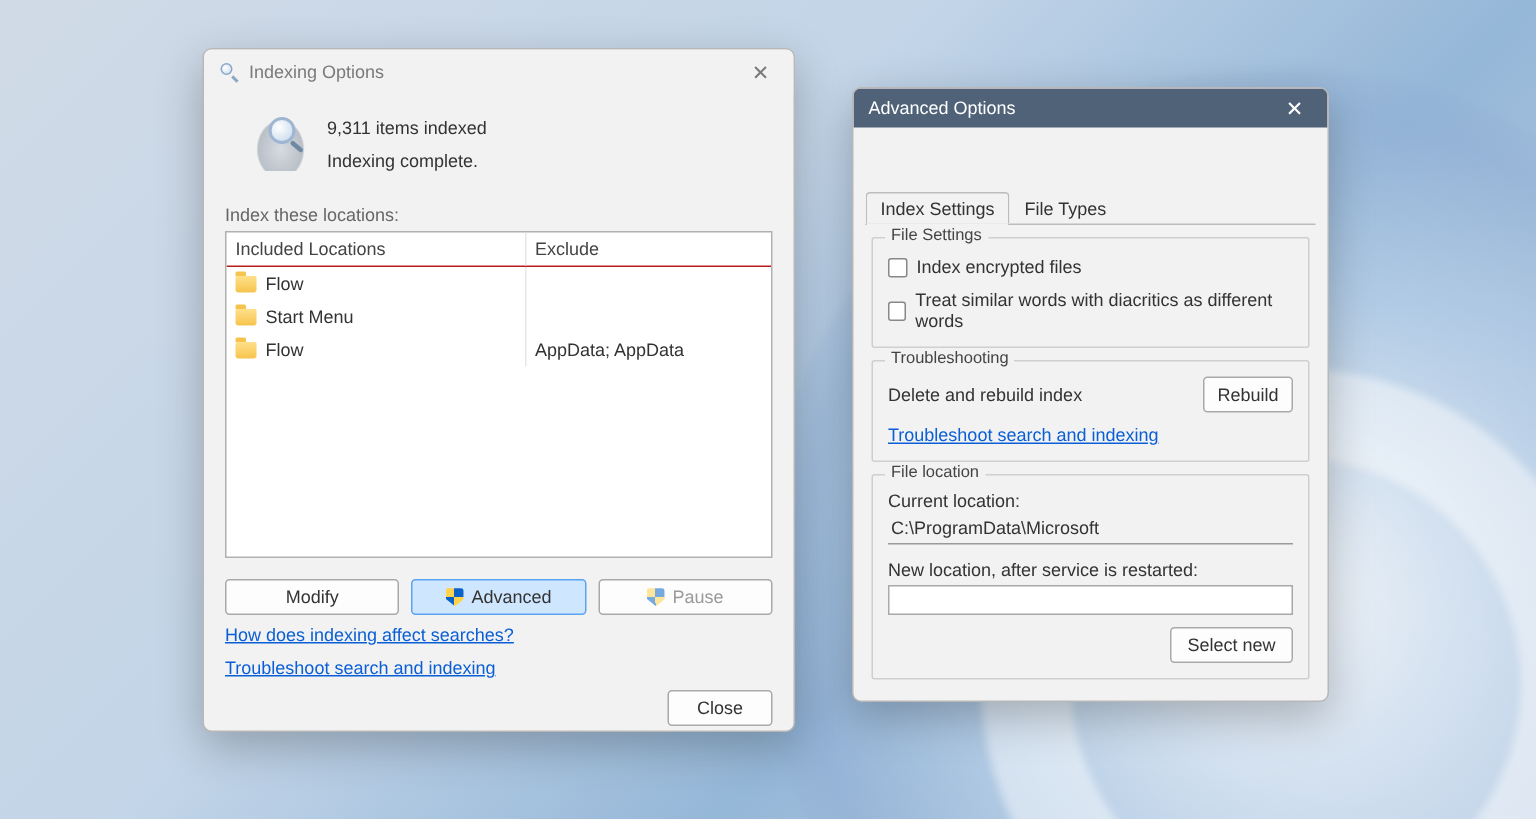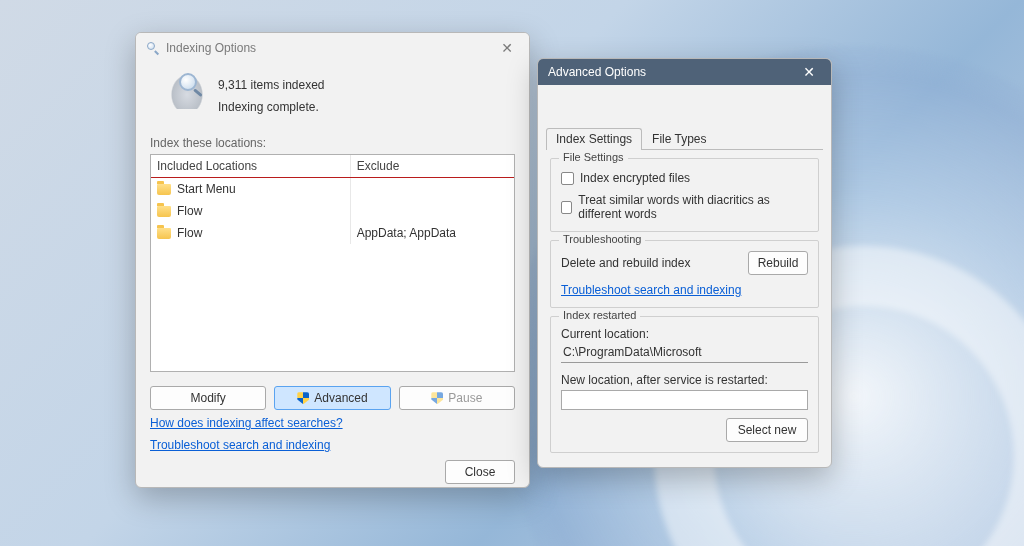--- a/index.html
+++ b/index.html
@@ -86,21 +86,21 @@
   }
   .mg-icon .handle {
     position:absolute; left:9px; top:9px;
     width:5px; height:1.5px;
     background:#8aa7c7;
     transform:rotate(45deg);
     transform-origin:left center;
   }
   .ix-body { padding: 2px 14px 10px 14px; }
   .ix-status {
-    display:flex; align-items:flex-start; gap:12px;
+    display:flex; align-items:center; gap:12px;
     padding: 6px 4px 10px 18px;
   }
   .status-icon {
     width:38px; height:38px;
     background: radial-gradient(ellipse at 50% 62%, #d7dbe2 0%, #bac0c8 55%, transparent 60%);
     position:relative;
   }
   .status-icon .lens {
     position:absolute; left:11px; top:2px;
     width:18px; height:18px;
@@ -192,23 +192,23 @@
     cursor:pointer;
     width:fit-content;
   }
   .close-row {
     display:flex; justify-content:flex-end; margin-top:4px;
   }
   .close-row .btn { width:70px; }
 
   
   #win-advanced {
-    left: 537px;
+    left: 568px;
     top: 58px;
-    width: 295px;
+    width: 318px;
     height: 410px;
   }
   #win-advanced .titlebar {
     background:#4f6278;
     color:#fff;
     height:26px;
   }
   #win-advanced .titlebar .ttext { color:#fff; }
   #win-advanced .close-x { color:#fff; }
   .adv-body { padding: 0 0 8px 0; }
@@ -325,28 +325,28 @@
 
     <div class="loc-list">
       <div class="loc-head">
         <div class="col-inc">Included Locations</div>
         <div class="col-exc">Exclude</div>
       </div>
       <div class="loc-rows">
         <div class="loc-row">
           <div class="col-inc">
               <span class="folder-icon"></span>
-              <span>Start Menu</span>
+              <span>Flow</span>
             </div>
           <div class="col-exc"></div>
         </div>
         <div class="loc-row">
           <div class="col-inc">
               <span class="folder-icon"></span>
-              <span>Flow</span>
+              <span>Start Menu</span>
             </div>
           <div class="col-exc"></div>
         </div>
         <div class="loc-row">
           <div class="col-inc">
               <span class="folder-icon"></span>
               <span>Flow</span>
             </div>
           <div class="col-exc">AppData; AppData</div>
         </div>
@@ -410,21 +410,21 @@
       <div class="grow" style="margin-bottom:8px;">
         <span class="small-label">Delete and rebuild index</span>
         <div class="btn rebuild-btn">
             <span>Rebuild</span>
           </div>
       </div>
       <a style="color:#0a5fd6;text-decoration:underline;cursor:pointer;">Troubleshoot search and indexing</a>
     </div>
 
     <div class="groupbox">
-      <span class="legend">Index restarted</span>
+      <span class="legend">File location</span>
       <div class="small-label">Current location:</div>
       <div class="readonly-field">C:\ProgramData\Microsoft</div>
       <div class="small-label" style="margin-top:10px;">New location, after service is restarted:</div>
       <input class="txtinput" value="" style="">
       <div style="display:flex;justify-content:flex-end;margin-top:8px;">
         <div class="btn right-wide">
             <span>Select new</span>
           </div>
       </div>
     </div>

